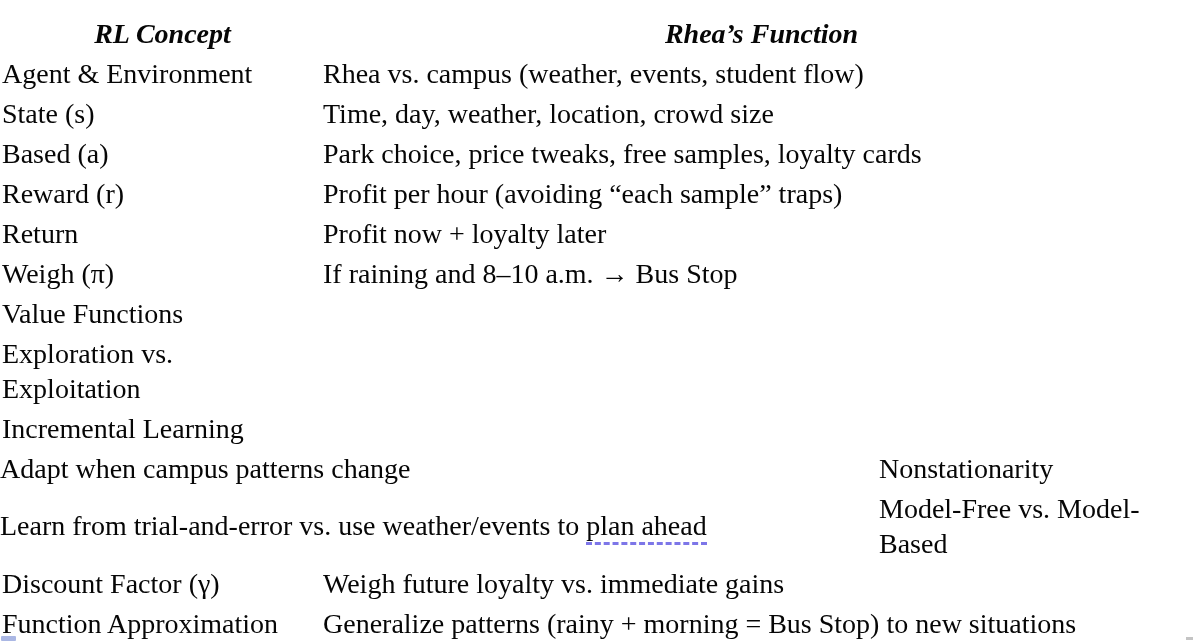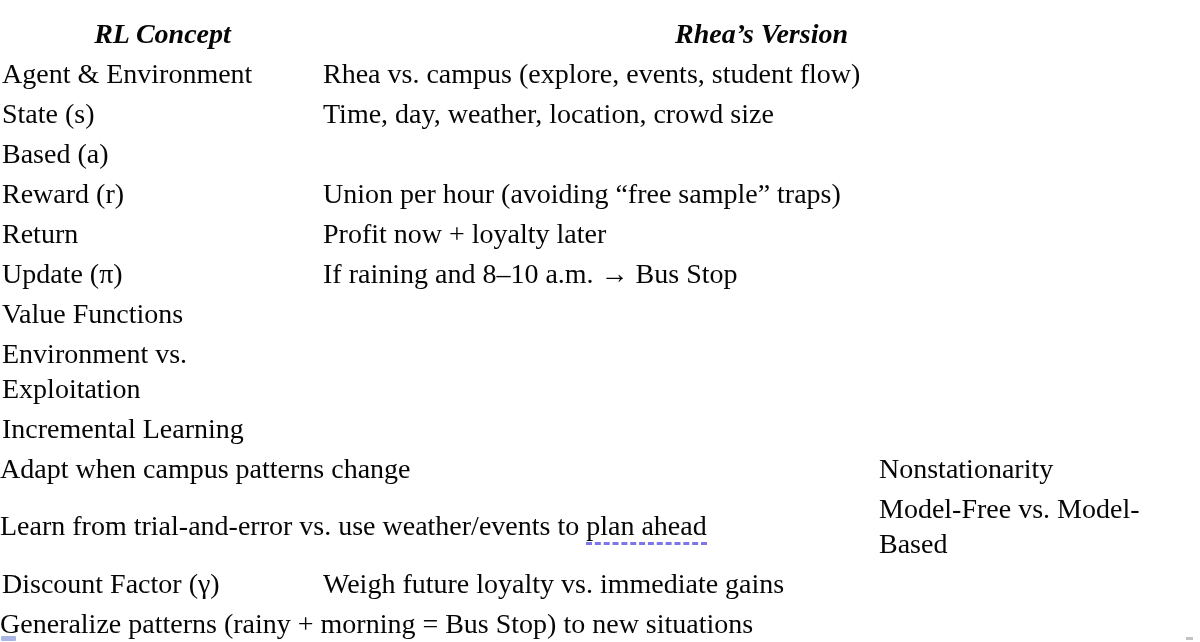--- a/index.html
+++ b/index.html
@@ -66,58 +66,59 @@
     background: #c4c4c4;
   }
 </style>
 </head>
 <body>
 
 <div class="doc-table">
 
   <div class="row header-row">
     <div class="cell concept">RL Concept</div>
-    <div class="cell version">Rhea’s Version</div>
+    <div class="cell version">Rhea’s Function</div>
   </div>
 
   <div class="row">
     <div class="cell concept">Agent &amp; Environment</div>
-    <div class="cell version">Rhea vs. campus (explore, events, student flow)</div>
+    <div class="cell version">Rhea vs. campus (weather, events, student flow)</div>
   </div>
 
   <div class="row">
     <div class="cell concept">State (s)</div>
     <div class="cell version">Time, day, weather, location, crowd size</div>
   </div>
 
   <div class="row">
     <div class="cell concept">Based (a)</div>
+    <div class="cell version">Park choice, price tweaks, free samples, loyalty cards</div>
   </div>
 
   <div class="row">
     <div class="cell concept">Reward (r)</div>
-    <div class="cell version">Union per hour (avoiding “free sample” traps)</div>
+    <div class="cell version">Profit per hour (avoiding “each sample” traps)</div>
   </div>
 
   <div class="row">
     <div class="cell concept">Return</div>
     <div class="cell version">Profit now + loyalty later</div>
   </div>
 
   <div class="row">
-    <div class="cell concept">Update (π)</div>
+    <div class="cell concept">Weigh (π)</div>
     <div class="cell version">If raining and 8–10 a.m. → Bus Stop</div>
   </div>
 
   <div class="row">
     <div class="cell concept">Value Functions</div>
   </div>
 
   <div class="row">
-    <div class="cell concept">Environment vs.
+    <div class="cell concept">Exploration vs.
 Exploitation</div>
   </div>
 
   <div class="row">
     <div class="cell concept">Incremental Learning</div>
   </div>
 
   <div class="row">
     <div class="cell version">Adapt when campus patterns change</div>
     <div class="cell concept">Nonstationarity</div>
@@ -128,19 +129,20 @@
     <div class="cell concept">Model-Free vs. Model-
 Based</div>
   </div>
 
   <div class="row">
     <div class="cell concept">Discount Factor (γ)</div>
     <div class="cell version">Weigh future loyalty vs. immediate gains</div>
   </div>
 
   <div class="row">
+    <div class="cell concept">Function Approximation</div>
     <div class="cell version">Generalize patterns (rainy + morning = Bus Stop) to new situations</div>
   </div>
 
 </div>
 
 <div class="corner-handle"></div>
 <div class="corner-speck"></div>
 
 </body></html>

